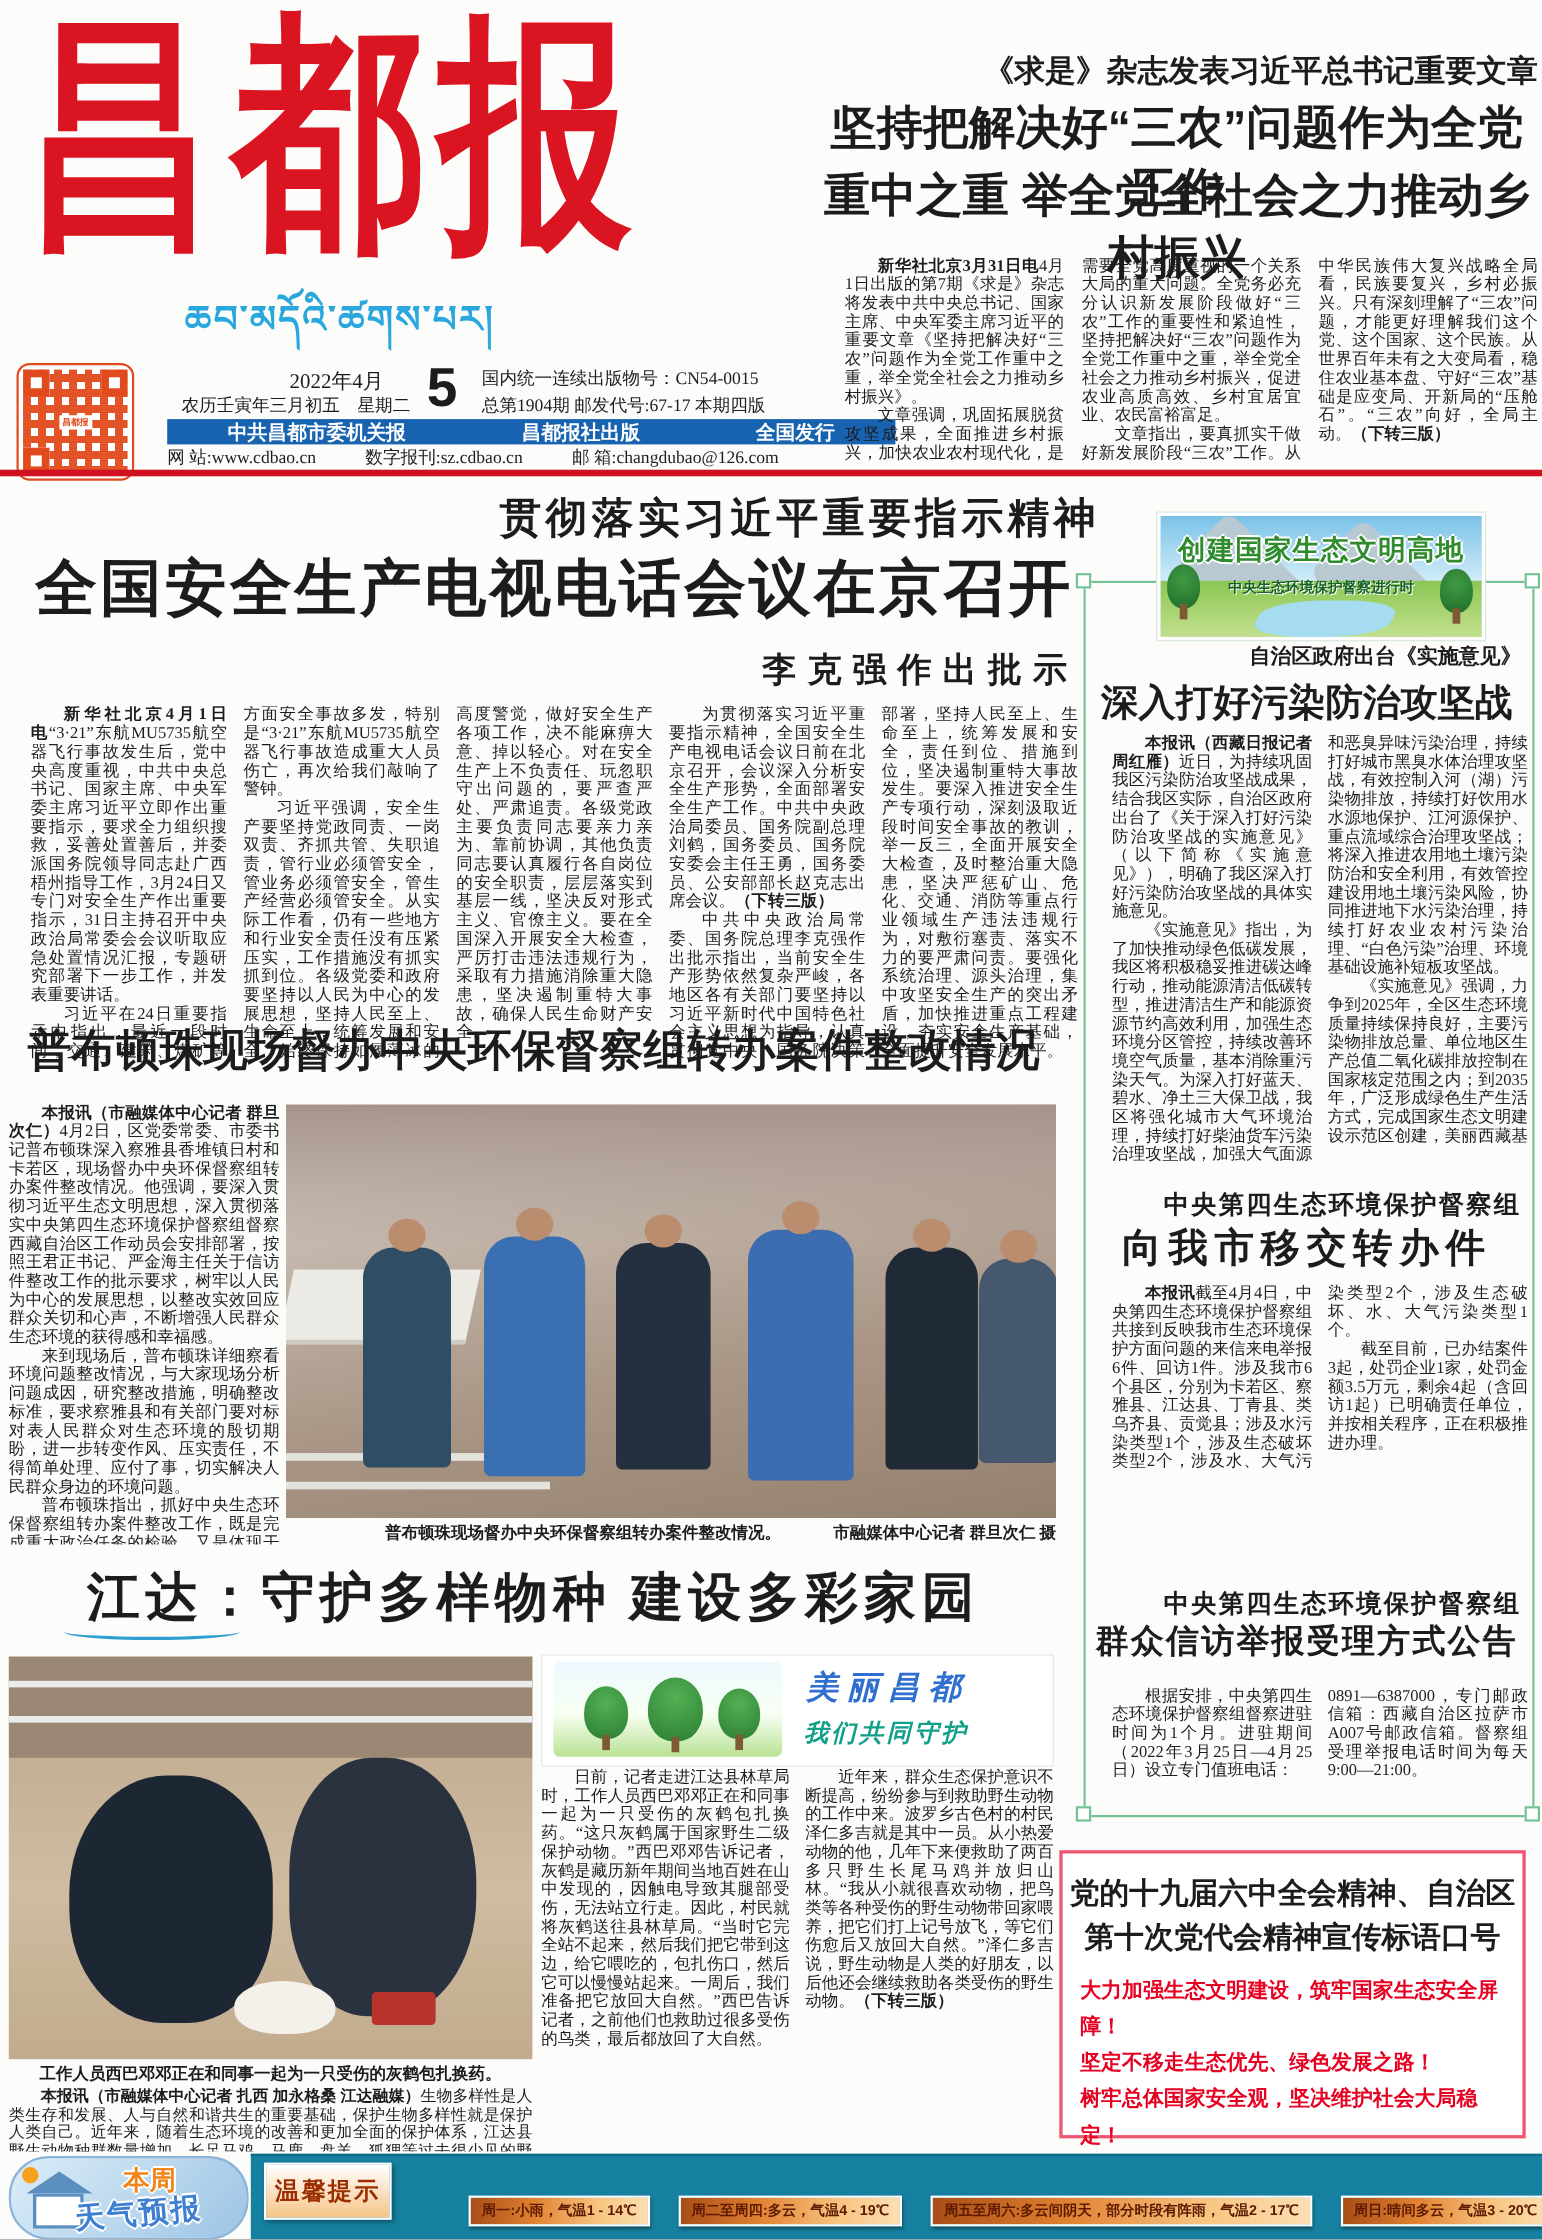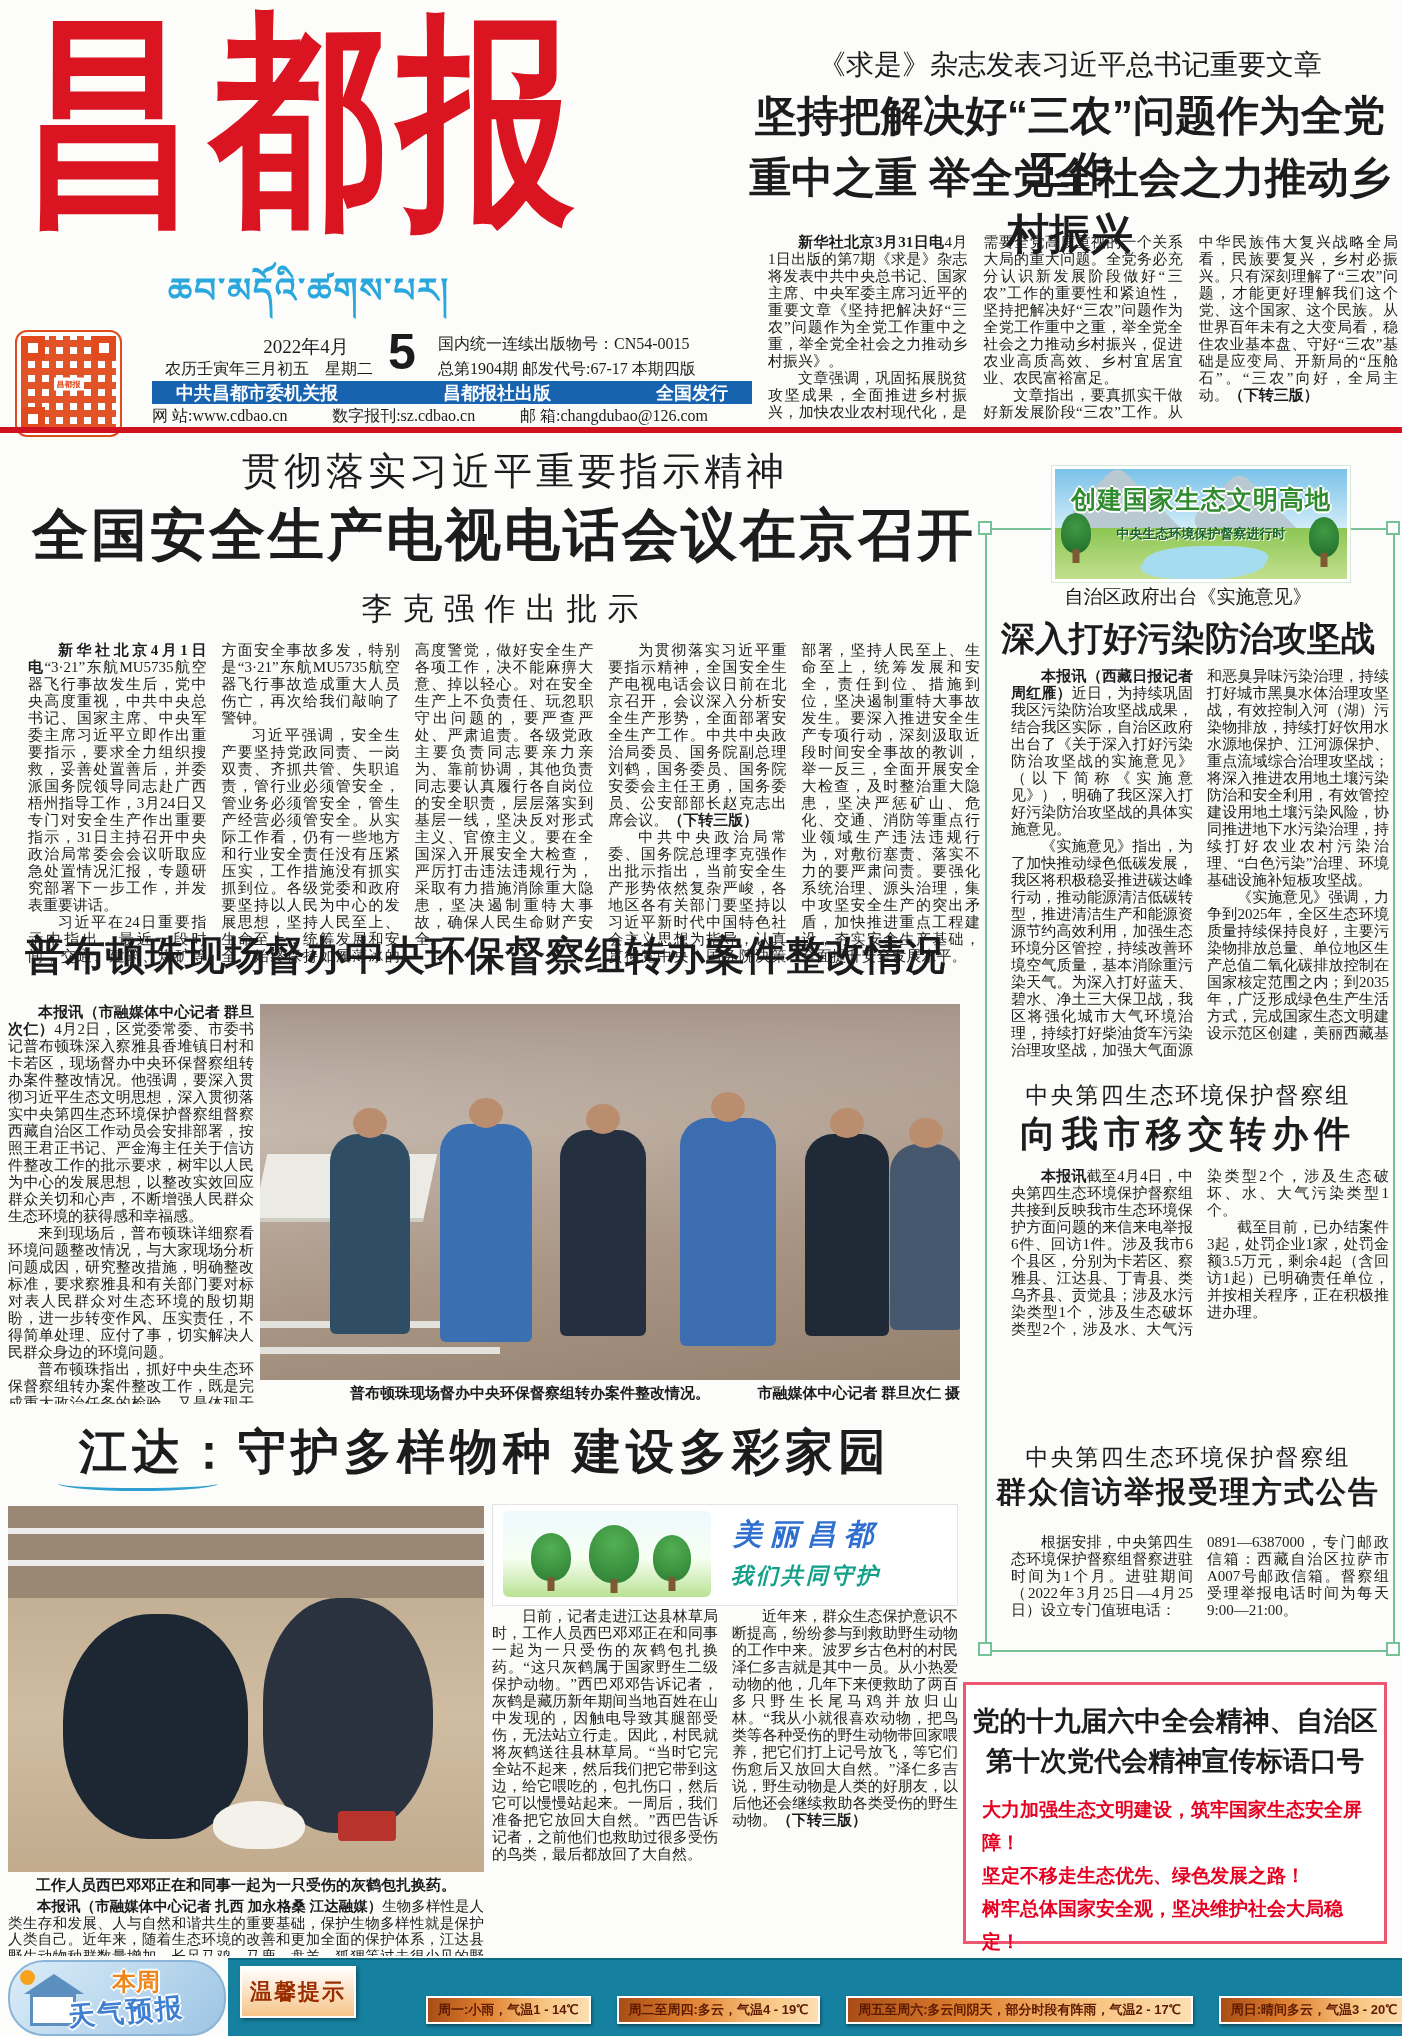--- a/index.html
+++ b/index.html
@@ -15,25 +15,25 @@
   .cols3{column-count:3;column-gap:16px;}
   .cols5{column-count:5;column-gap:15px;margin-left:20px;}
   .cols2{column-count:2;column-gap:14px;margin-left:11px;}
   .jump{font-weight:bold;}
 
   .mast-title{display:flex;justify-content:space-between;align-items:flex-start;
     font-size:175px;font-weight:900;color:#da1420;line-height:185px;
     transform:scaleY(1.3);transform-origin:top;}
   .tibetan{color:#2aa7dc;font-size:34px;font-weight:bold;letter-spacing:2px;}
   .blue-bar{background:#1763b0;color:#fff;display:flex;justify-content:space-between;
-    align-items:center;font-weight:bold;font-size:18px;padding:0 24px;}
+    align-items:center;font-weight:bold;font-size:18px;padding:0 55px;}
   .contact-bar{display:flex;justify-content:space-between;font-size:16px;}
   .red-rule{background:#cf1120;}
 
-  .kicker{font-weight:normal;}
+  .kicker{font-weight:bold;text-align:right;}
   .headline{font-weight:900;}
 
   
   .qr{background:#fff;border:2px solid #e14a1c;}
   .qr .pat{position:absolute;inset:4px;opacity:.95;background-image:
       repeating-linear-gradient(0deg,#e14a1c 0 7px,transparent 7px 14px),
       repeating-linear-gradient(90deg,#e14a1c 0 7px,#fff 7px 14px);}
   .qr .eye{position:absolute;width:24px;height:24px;border:7px solid #e14a1c;background:#fff;box-sizing:border-box;}
   .qr .lbl{position:absolute;left:50%;top:50%;transform:translate(-50%,-50%);
       background:#fff;padding:1px 3px;font-size:8px;color:#e14a1c;font-weight:bold;}

